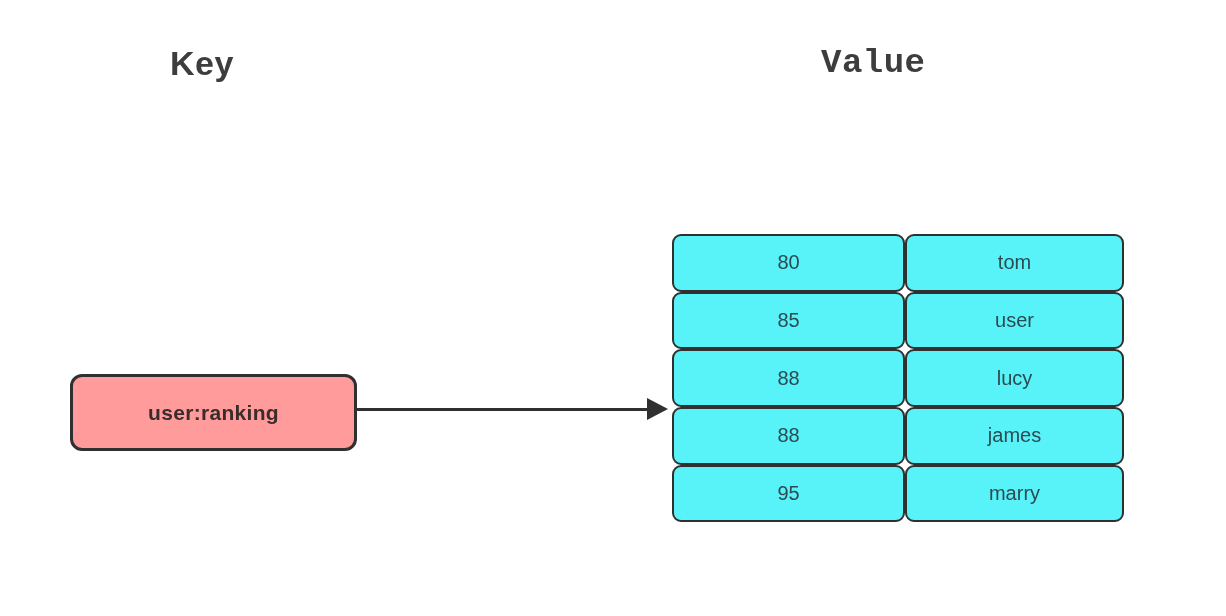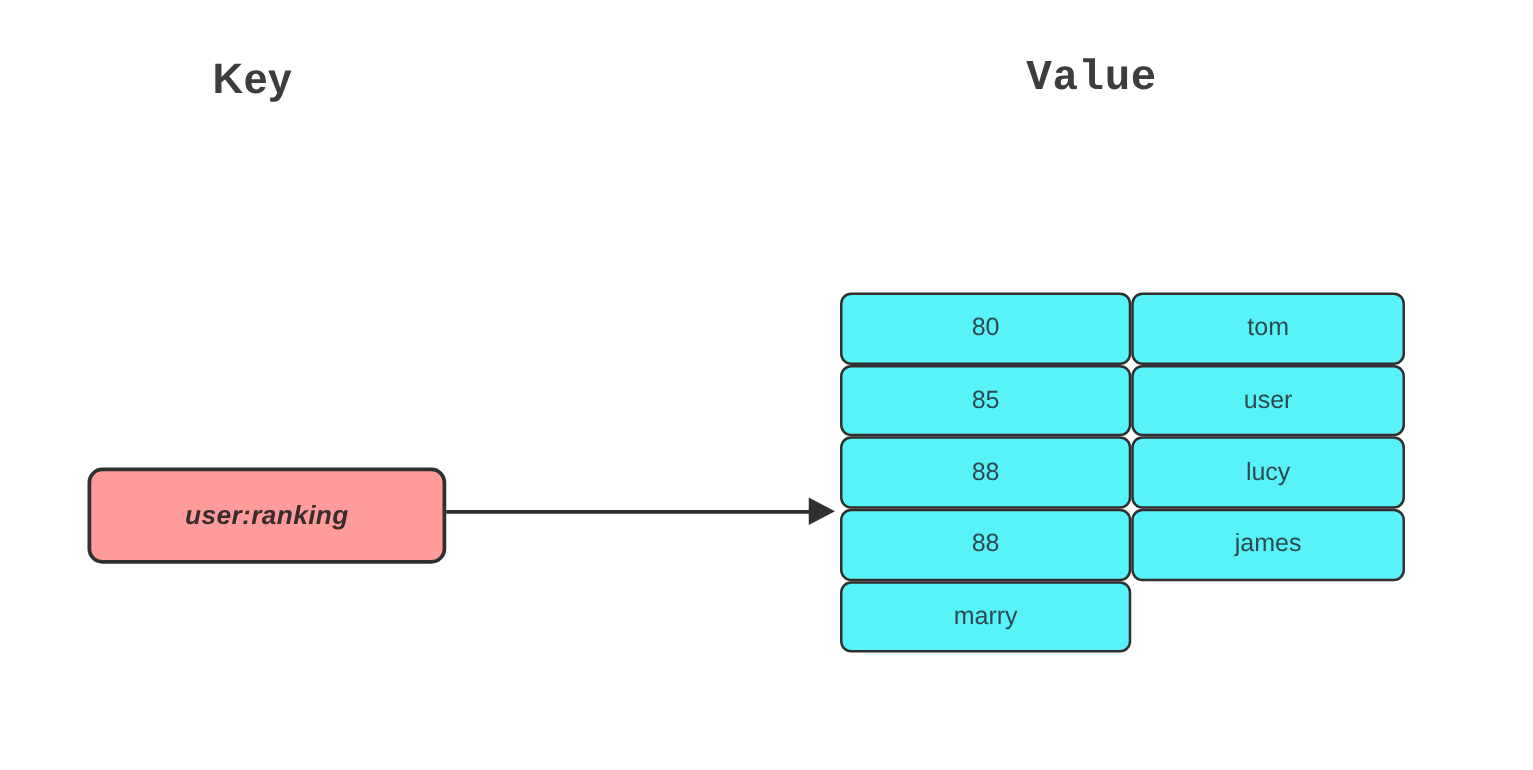--- a/index.html
+++ b/index.html
@@ -37,21 +37,20 @@
     left: 70px;
     top: 374px;
     width: 287px;
     height: 77px;
     background: var(--key-fill);
     border: 3px solid var(--outline);
     border-radius: 12px;
     display: flex;
     align-items: center;
     justify-content: center;
-    font-style: italic;
   }
   .key-box-label {
     font-size: 21px;
     font-weight: bold;
     color: var(--key-text);
     letter-spacing: 0.3px;
   }
   .arrow {
     position: absolute;
     left: 357px;
@@ -121,16 +120,17 @@
 
     <div class="cell">85</div>
     <div class="cell">user</div>
 
     <div class="cell">88</div>
     <div class="cell">lucy</div>
 
     <div class="cell">88</div>
     <div class="cell">james</div>
 
+    <div class="cell">95</div>
     <div class="cell">marry</div>
   </div>
 
 </div>
 
 </body></html>

